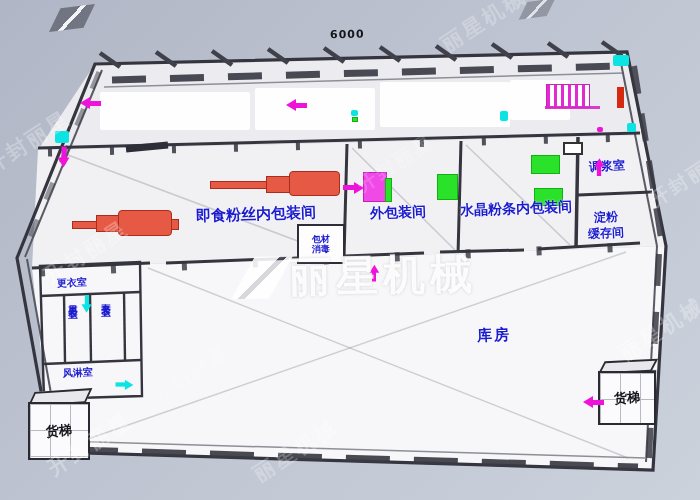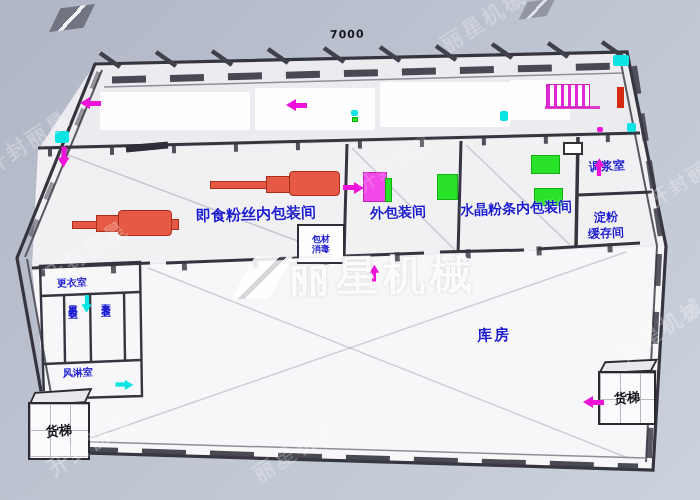--- a/index.html
+++ b/index.html
@@ -213,21 +213,21 @@
   <div class="lbl" style="left:460px;top:200px;font-size:14px;z-index:4;">水晶粉条内包装间</div>
   <div class="lbl" style="left:589px;top:160px;font-size:12px;z-index:4;transform:rotate(-3deg);">调浆室</div>
   <div class="lbl" style="left:594px;top:211px;font-size:12px;z-index:4;transform:rotate(-3deg);">淀粉</div>
   <div class="lbl" style="left:588px;top:227px;font-size:12px;z-index:4;transform:rotate(-3deg);">缓存间</div>
   <div class="lbl" style="left:477px;top:327px;font-size:15px;letter-spacing:2px;z-index:4;">库房</div>
   <div class="lbl" style="left:57px;top:277px;font-size:10px;z-index:4;">更衣室</div>
   <div class="lbl vlbl" style="left:67px;top:298px;font-size:9.5px;z-index:4;">男更衣室</div>
   <div class="lbl vlbl" style="left:100px;top:296px;font-size:9.5px;z-index:4;">女更衣室</div>
   <div class="lbl" style="left:63px;top:367px;font-size:10px;z-index:4;">风淋室</div>
 
-  <div class="lbl blk" style="left:330px;top:29px;font-size:11px;letter-spacing:1px;z-index:4;transform:rotate(-1deg);">7000</div>
+  <div class="lbl blk" style="left:330px;top:29px;font-size:11px;letter-spacing:1px;z-index:4;transform:rotate(-1deg);">6000</div>
 
   <div class="wm" style="left:-20px;top:128px;opacity:.5;">开封丽星</div>
   <div class="wm" style="left:38px;top:238px;opacity:.5;">开封丽星</div>
   <div class="wm" style="left:352px;top:150px;opacity:.32;font-size:19px;">开封丽星</div>
   <div class="wm" style="left:436px;top:6px;opacity:.45;">丽星机械</div>
   <div class="wm" style="left:645px;top:165px;opacity:.5;font-size:19px;">开封丽星</div>
   <div class="wm" style="left:614px;top:315px;opacity:.5;">丽星机械</div>
   <div class="wm" style="left:42px;top:430px;opacity:.55;">开封丽星</div>
   <div class="wm" style="left:248px;top:436px;opacity:.45;">丽星机械</div>
   <div class="wm" style="left:148px;top:360px;opacity:.32;font-size:19px;">开封丽星</div>

